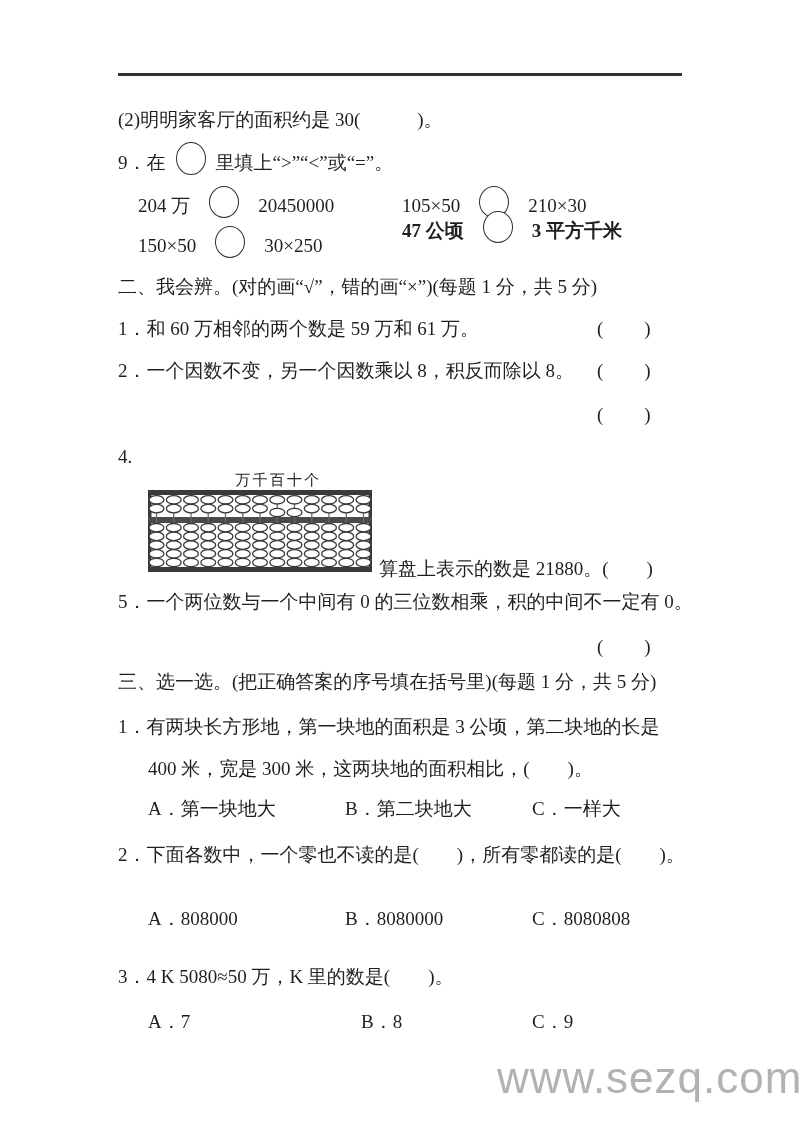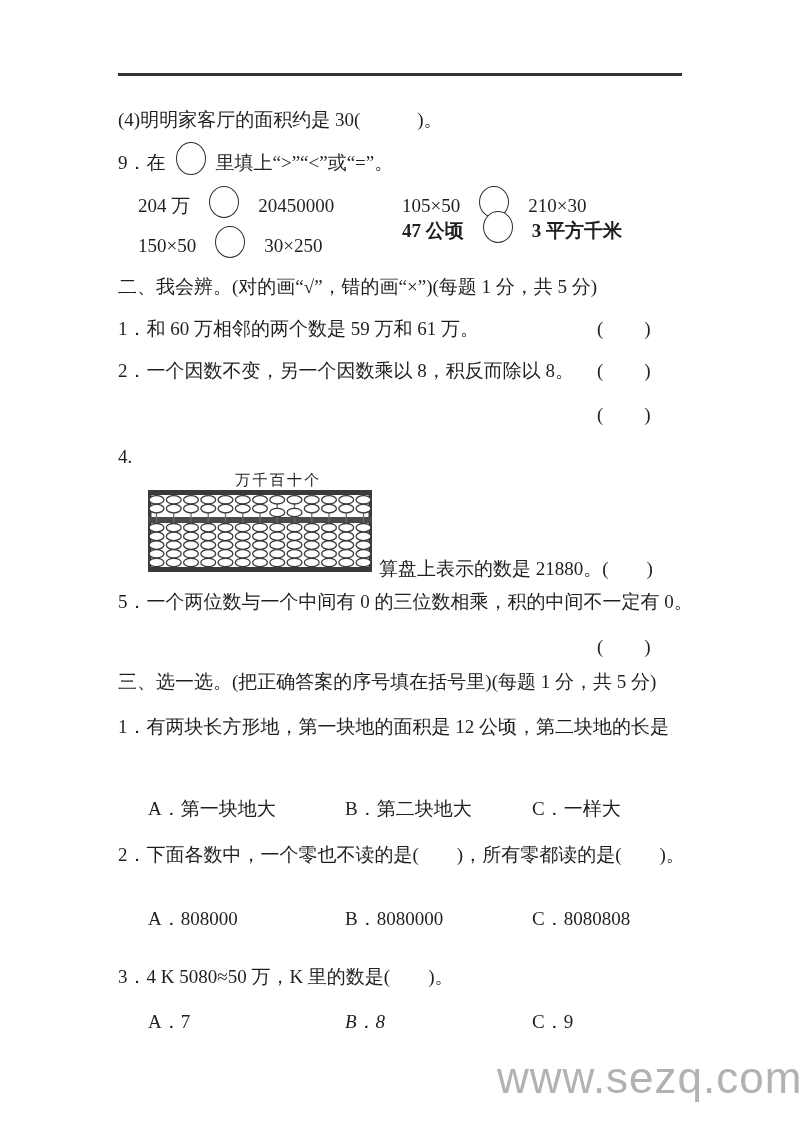--- a/index.html
+++ b/index.html
@@ -23,21 +23,21 @@
     font-size:44px;color:#b2b2b4;letter-spacing:1px;line-height:44px;
   }
 </style>
 </head>
 <body>
 
 <div id="page">
 
   <div class="rule" style="left:118px;top:73px;width:564px;"></div>
 
-  <div class="abs" style="left:118px;top:107px;">(4)明明家客厅的面积约是 30(　　　)。</div>
+  <div class="abs" style="left:118px;top:107px;">(2)明明家客厅的面积约是 30(　　　)。</div>
 
   <div class="abs flexrow" style="left:118px;top:142px;height:33px;gap:10px;">
     <span class="txt">9．在</span>
     <span class="circle" style="height:33px;"></span>
     <span class="txt">里填上“&gt;”“&lt;”或“=”。</span>
   </div>
 
   <div class="abs flexrow" style="left:138px;top:187px;height:31px;">
     <span class="txt">204 万</span>
     <span class="circle"></span>
@@ -188,36 +188,37 @@
       <text x="163.75" y="24" text-anchor="middle" font-size="15" fill="#222222">个</text>
     </svg>
 
   <div class="abs" style="left:379px;top:556px;">算盘上表示的数是 21880。(　　)</div>
 
   <div class="abs" style="left:118px;top:589px;text-align:right;">5．一个两位数与一个中间有 0 的三位数相乘，积的中间不一定有 0。</div>
   <div class="abs bracket" style="left:597px;top:634px;">(　　)</div>
 
   <div class="abs" style="left:118px;top:669px;">三、选一选。(把正确答案的序号填在括号里)(每题 1 分，共 5 分)</div>
 
-  <div class="abs" style="left:118px;top:714px;">1．有两块长方形地，第一块地的面积是 12 公顷，第二块地的长是</div>
+  <div class="abs" style="left:118px;top:714px;">1．有两块长方形地，第一块地的面积是 3 公顷，第二块地的长是</div>
+  <div class="abs" style="left:148px;top:756px;">400 米，宽是 300 米，这两块地的面积相比，(　　)。</div>
   <div class="abs" style="left:0;top:796px;width:800px;height:26px;">
     <span class="opt" style="left:148px;">A．第一块地大</span>
     <span class="opt" style="left:345px;">B．第二块地大</span>
     <span class="opt" style="left:532px;">C．一样大</span>
   </div>
 
   <div class="abs" style="left:118px;top:842px;">2．下面各数中，一个零也不读的是(　　)，所有零都读的是(　　)。</div>
   <div class="abs" style="left:0;top:882px;width:800px;height:26px;margin-top:24px;">
     <span class="opt" style="left:148px;">A．808000</span>
     <span class="opt" style="left:345px;">B．8080000</span>
     <span class="opt" style="left:532px;">C．8080808</span>
   </div>
 
   <div class="abs" style="left:118px;top:964px;">3．4 K 5080≈50 万，K 里的数是(　　)。</div>
   <div class="abs" style="left:0;top:1009px;width:800px;height:26px;">
     <span class="opt" style="left:148px;">A．7</span>
-    <span class="opt" style="left:345px;font-style:italic;">B．8</span>
+    <span class="opt" style="left:361px;">B．8</span>
     <span class="opt" style="left:532px;">C．9</span>
   </div>
 
   <div id="watermark" style="left:497px;top:1056px;">www.sezq.com</div>
 
 </div>
 
 </body></html>

